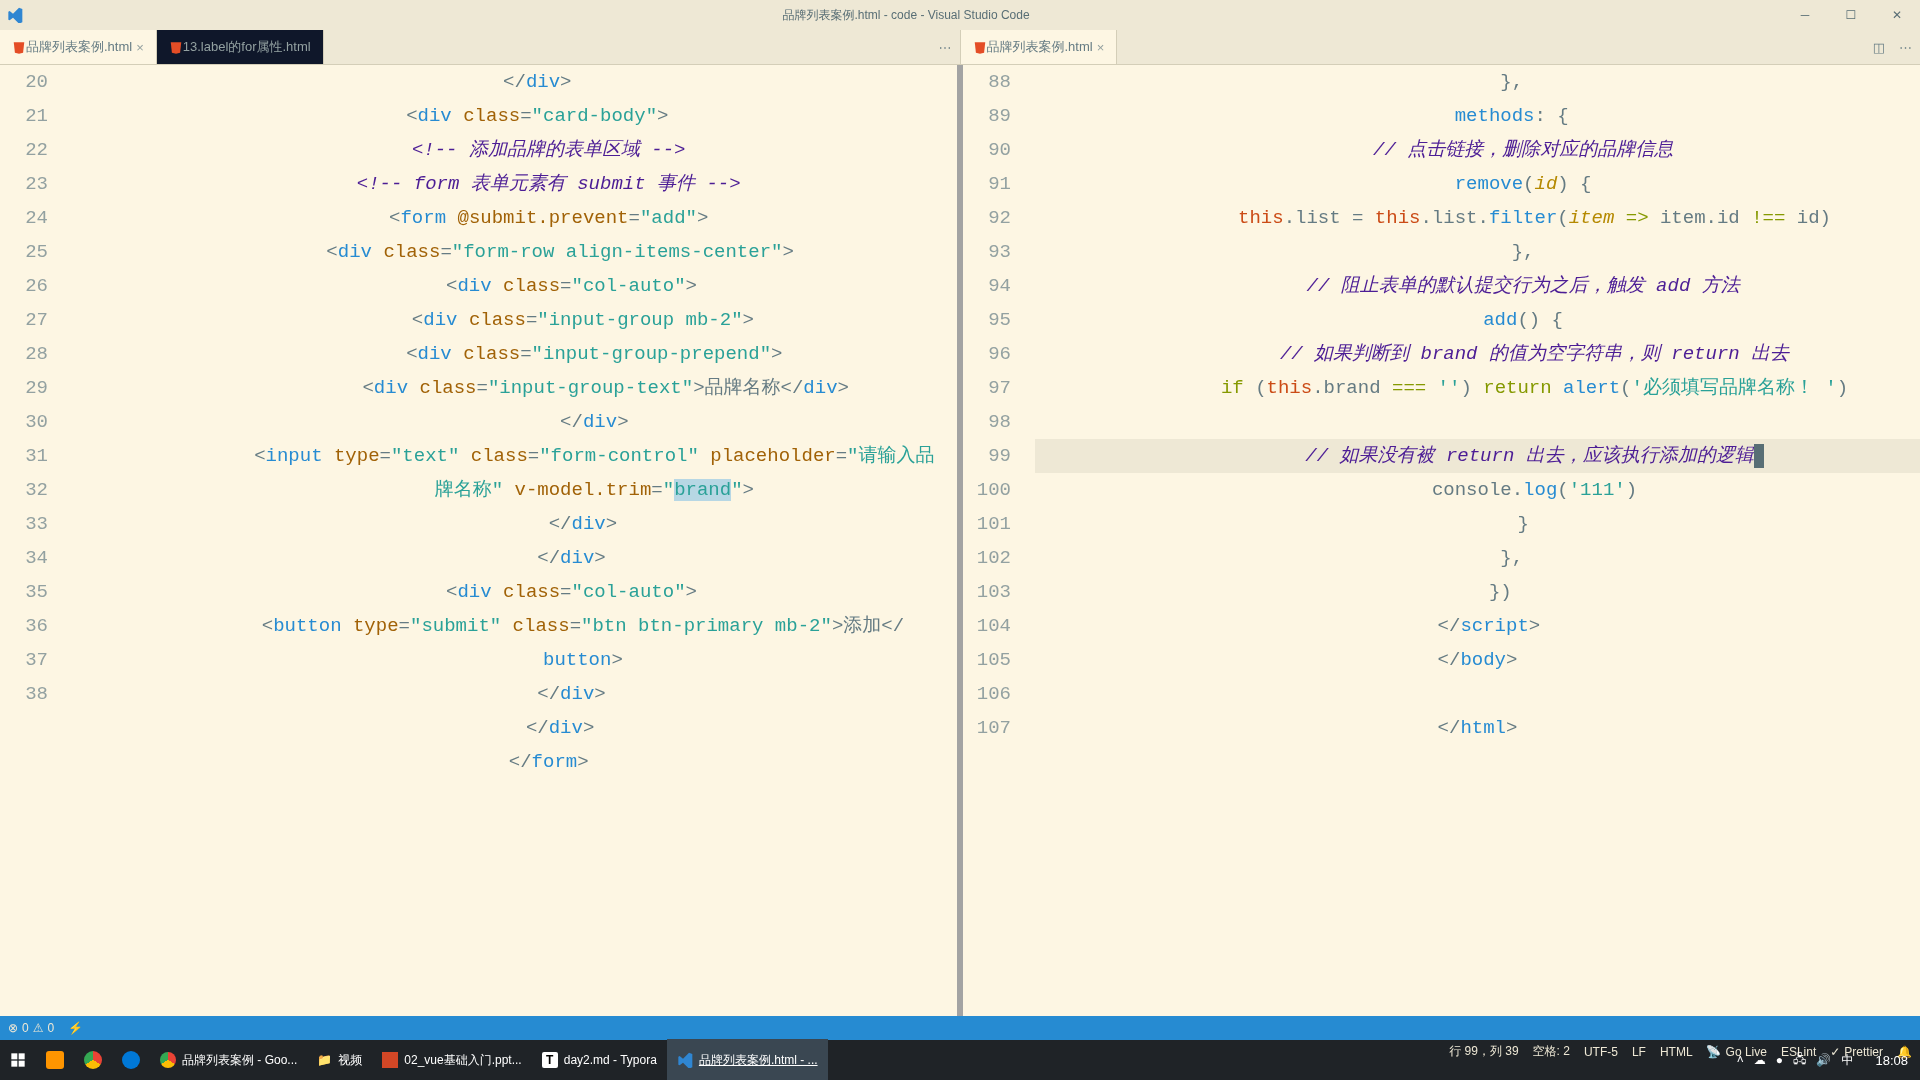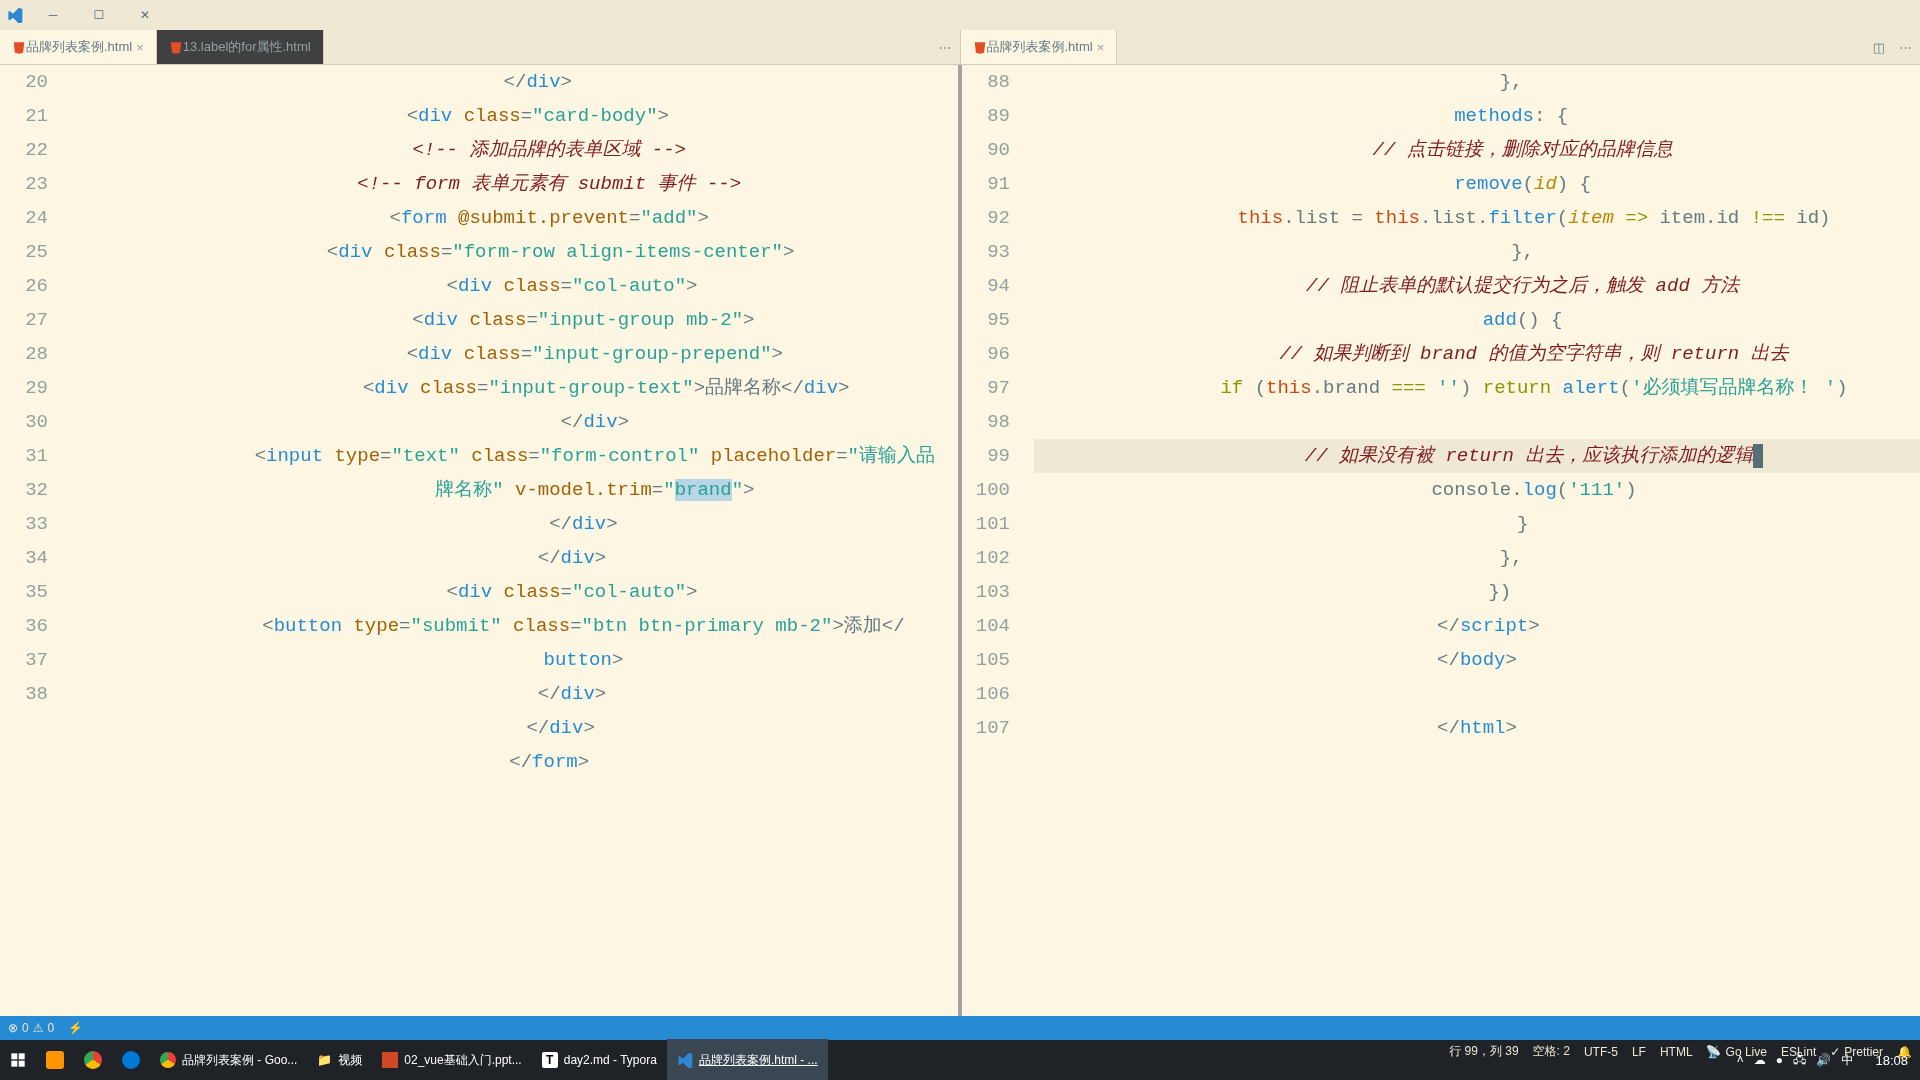--- a/index.html
+++ b/index.html
@@ -60,21 +60,21 @@
   display: flex;
   align-items: center;
   padding: 0 12px;
   gap: 0;
   background: #FDF6E3;
   color: #657B83;
   font-size: 13px;
   border-right: 1px solid #D4CEB8;
 }
 .tab.inactive {
-  background: #404040;
+  background: #0f172a;
   color: #93A1A1;
 }
 .tab .file-icon {
   width: 14px;
   height: 14px;
   display: inline-flex;
 }
 .tab .close-x {
   margin-left: 4px;
   opacity: 0.7;
@@ -90,21 +90,21 @@
 
 .main {
   display: flex;
   height: calc(1080px - 30px - 35px - 24px - 40px);
 }
 .pane {
   flex: 1;
   position: relative;
   overflow: hidden;
 }
-.pane.left { border-right: 4px solid #a3a3a3; }
+.pane.left { border-right: 6px solid #a3a3a3; }
 .gutter {
   width: 68px;
   text-align: right;
   padding-right: 20px;
   color: #93A1A1;
   font-family: Consolas, "Courier New", monospace;
   font-size: 19px;
   line-height: 34px;
   user-select: none;
 }
@@ -121,21 +121,21 @@
   color: #657B83;
   padding-left: 4px;
 }
 .code .line { height: 34px; text-align: center; }
 .code .line.hl { background: #EEE8D5; }
 
 
 .tok-tag     { color: #268BD2; } 
 .tok-attr    { color: #a16207; }
 .tok-str     { color: #2AA198; }
-.tok-cmt     { color: #7f1d1d; font-style: italic; }
+.tok-cmt     { color: #4c1d95; font-style: italic; }
 .tok-key     { color: #859900; }
 .tok-func    { color: #268BD2; }
 .tok-param   { color: #B58900; font-style: italic; }
 .tok-op      { color: #859900; }
 .tok-prop    { color: #268BD2; }
 .tok-orange  { color: #CB4B16; }
 .hl-sel { background: #B7D7E4; }
 .cursor-block {
   display: inline-block;
   width: 10px;
@@ -193,20 +193,21 @@
 </style>
 </head>
 <body>
 
 <div class="titlebar">
   <div class="vscode-icon">
     <svg width="16" height="16" viewBox="0 0 24 24">
         <path fill="#2F86D2" d="M23 3l-5-2-9 9-5-4-2 1v12l2 1 5-4 9 9 5-2V3z"></path>
       </svg>
   </div>
+  <div class="title-text">品牌列表案例.html - code - Visual Studio Code</div>
   <div class="win-controls">
     <div class="win-btn">─</div>
     <div class="win-btn">☐</div>
     <div class="win-btn">✕</div>
   </div>
 </div>
 
 <div class="tabbar">
   <div class="tab-group" style="flex:1;">
     <div class="tab">

